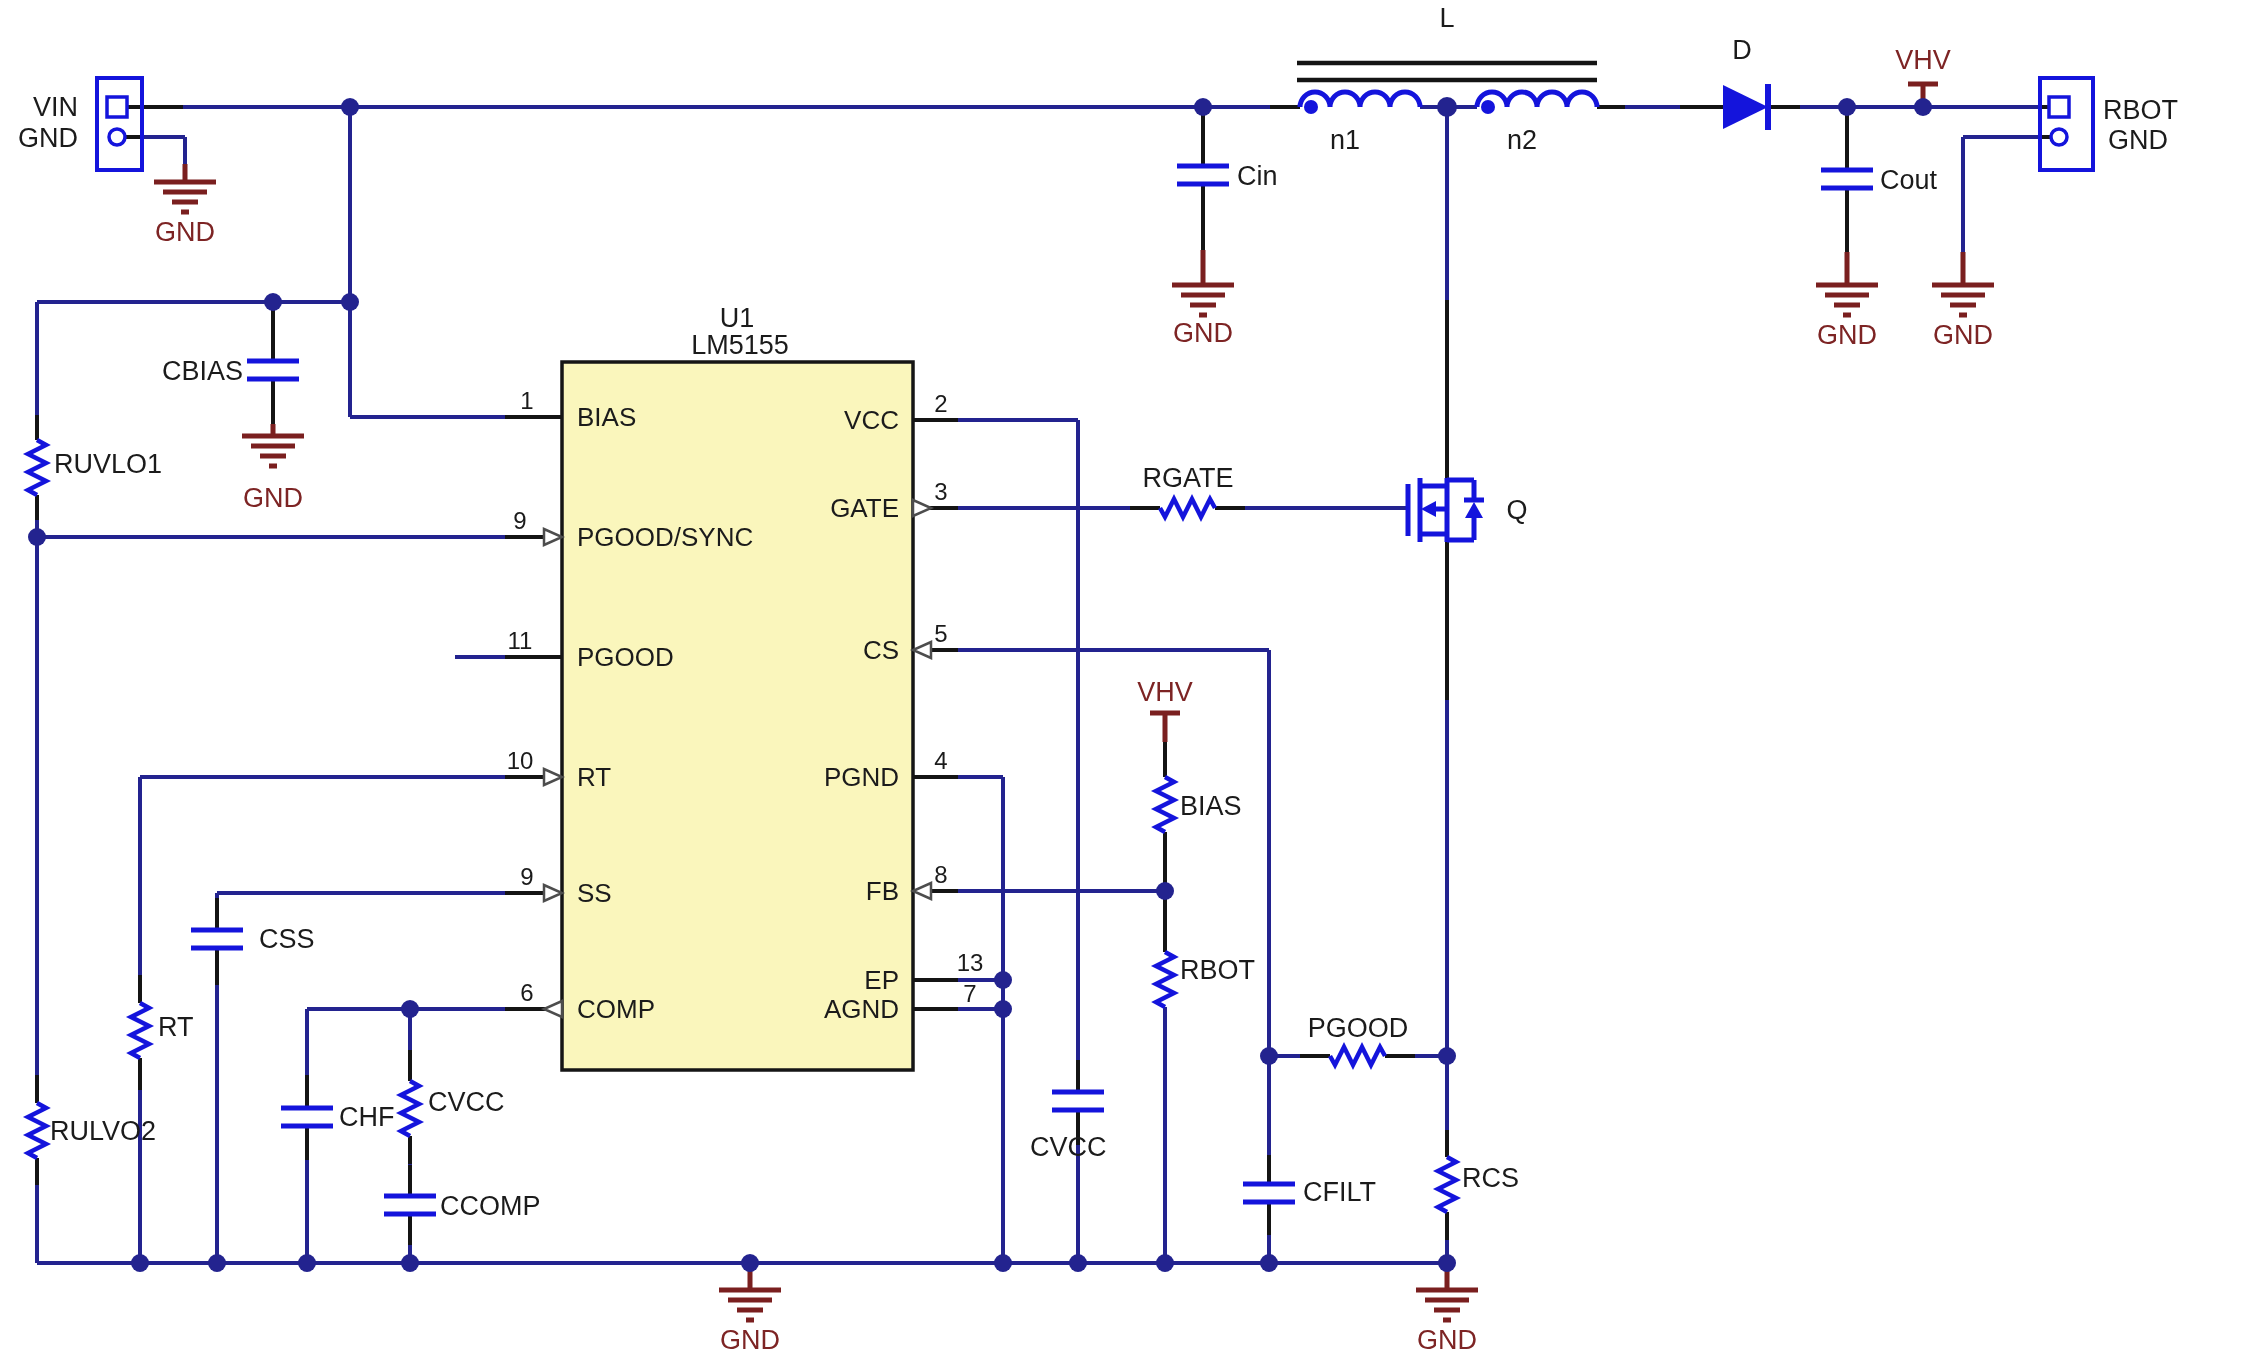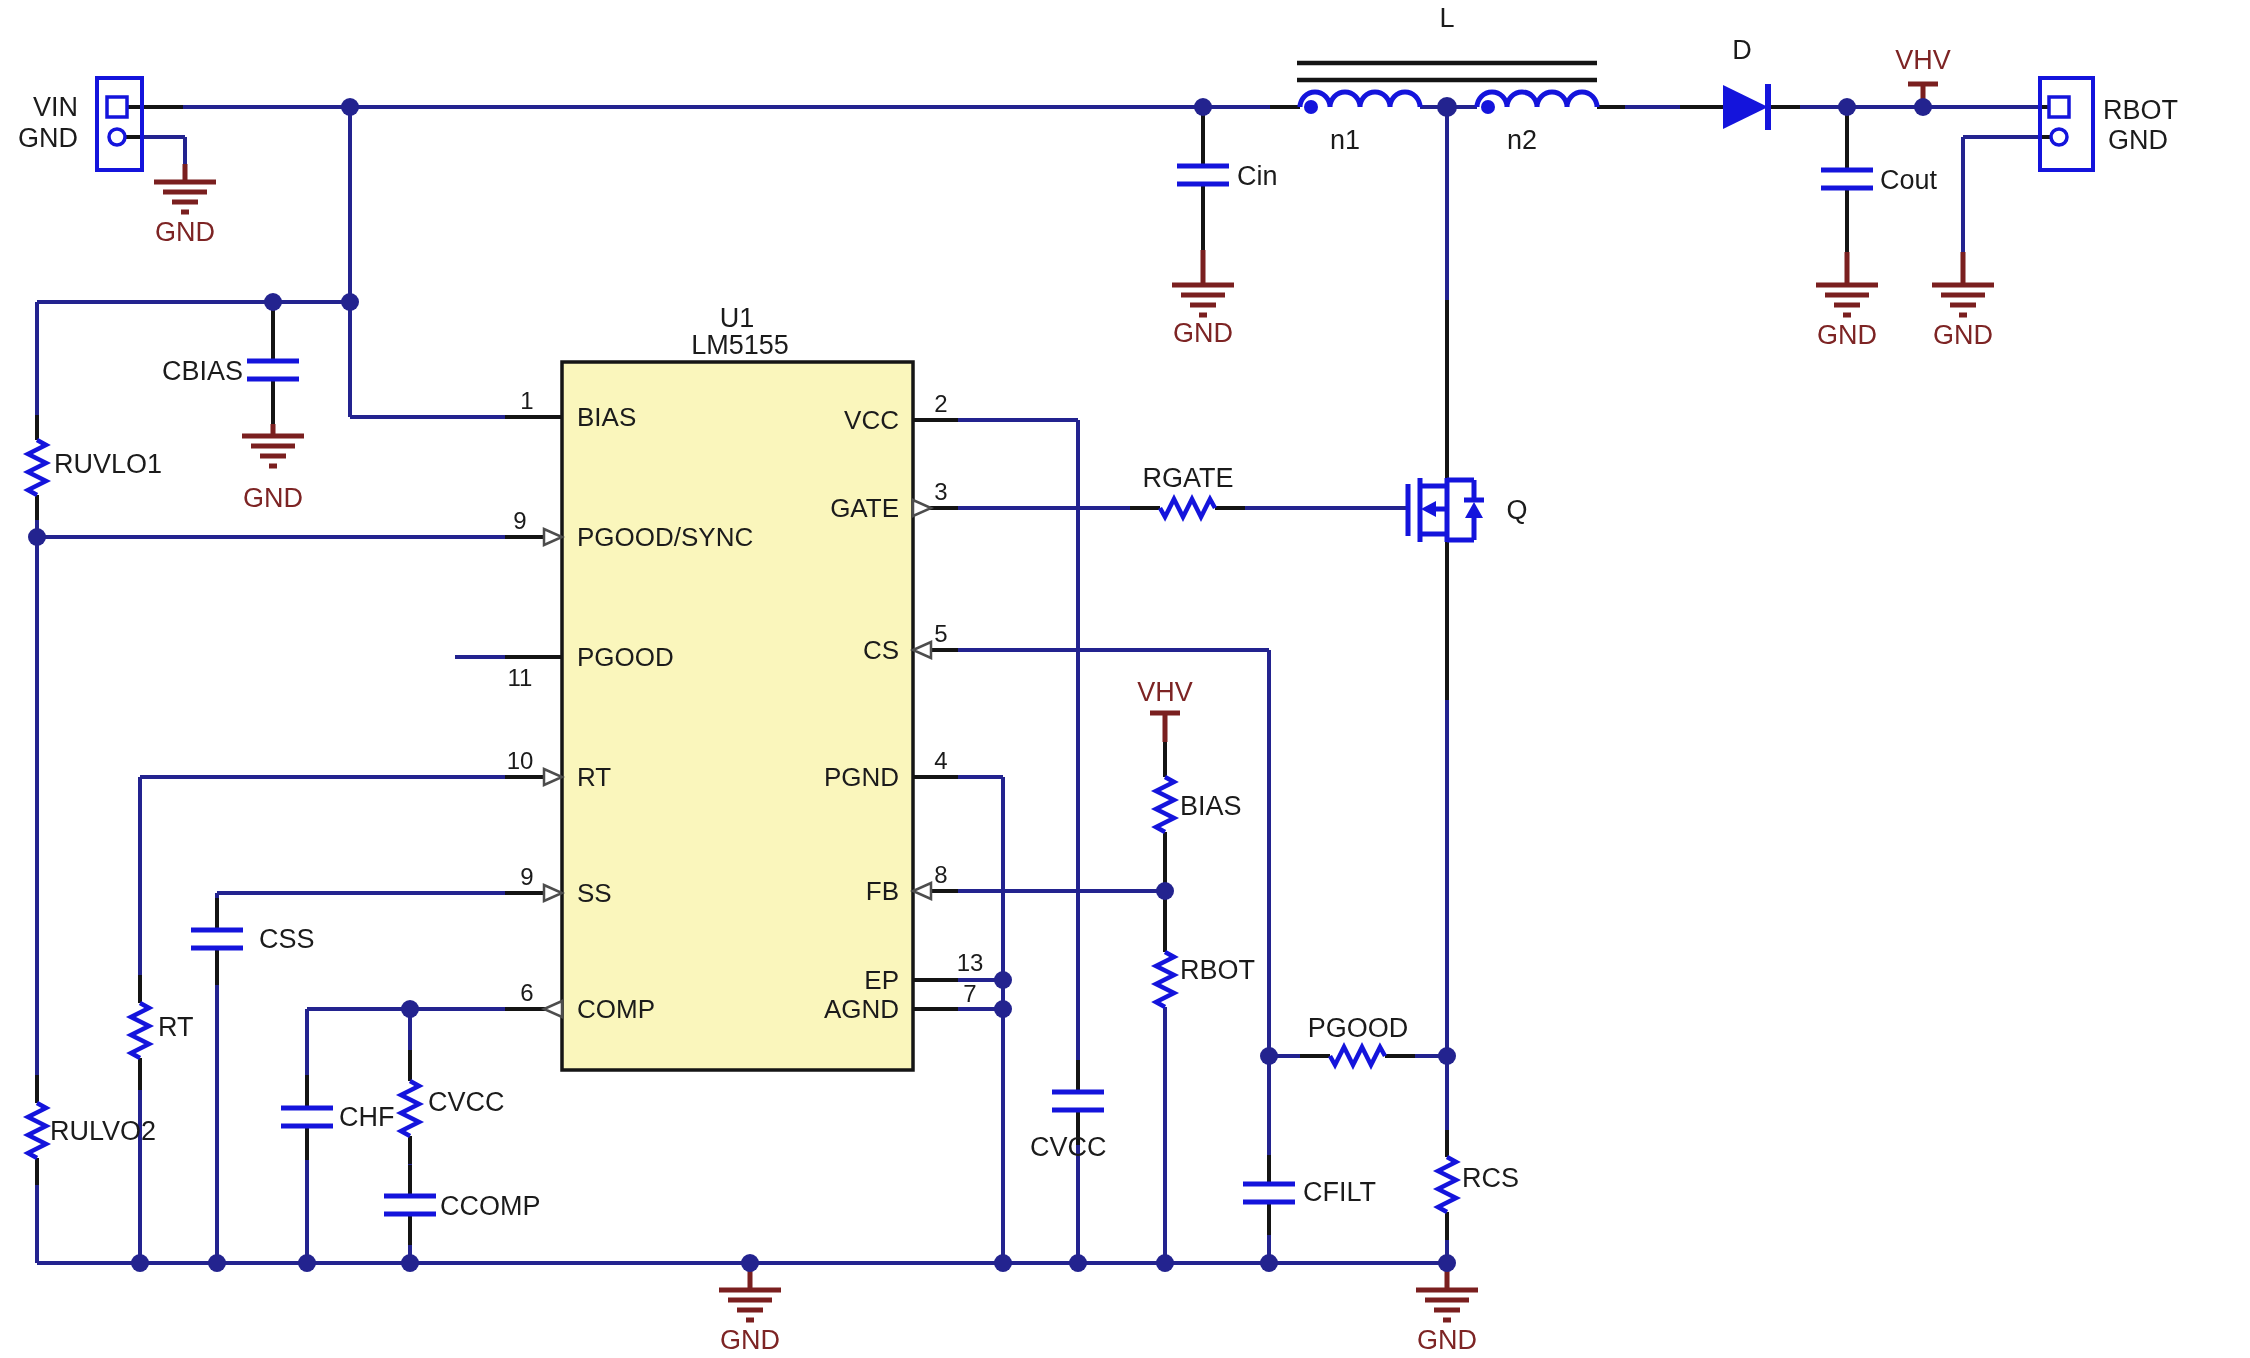--- a/index.html
+++ b/index.html
@@ -241,21 +241,21 @@
   <div class="lbl r pin" style="left:899px;top:420px">VCC</div>
   <div class="lbl r pin" style="left:899px;top:508px">GATE</div>
   <div class="lbl r pin" style="left:899px;top:650px">CS</div>
   <div class="lbl r pin" style="left:899px;top:777px">PGND</div>
   <div class="lbl r pin" style="left:899px;top:891px">FB</div>
   <div class="lbl r pin" style="left:899px;top:980px">EP</div>
   <div class="lbl r pin" style="left:899px;top:1009px">AGND</div>
 
   <div class="lbl n" style="left:527px;top:401px">1</div>
   <div class="lbl n" style="left:520px;top:521px">9</div>
-  <div class="lbl n" style="left:520px;top:678px">11</div>
+  <div class="lbl n" style="left:520px;top:641px">11</div>
   <div class="lbl n" style="left:520px;top:761px">10</div>
   <div class="lbl n" style="left:527px;top:877px">9</div>
   <div class="lbl n" style="left:527px;top:993px">6</div>
   <div class="lbl n" style="left:941px;top:404px">2</div>
   <div class="lbl n" style="left:941px;top:492px">3</div>
   <div class="lbl n" style="left:941px;top:634px">5</div>
   <div class="lbl n" style="left:941px;top:761px">4</div>
   <div class="lbl n" style="left:941px;top:875px">8</div>
   <div class="lbl n" style="left:970px;top:963px">13</div>
   <div class="lbl n" style="left:970px;top:994px">7</div>

